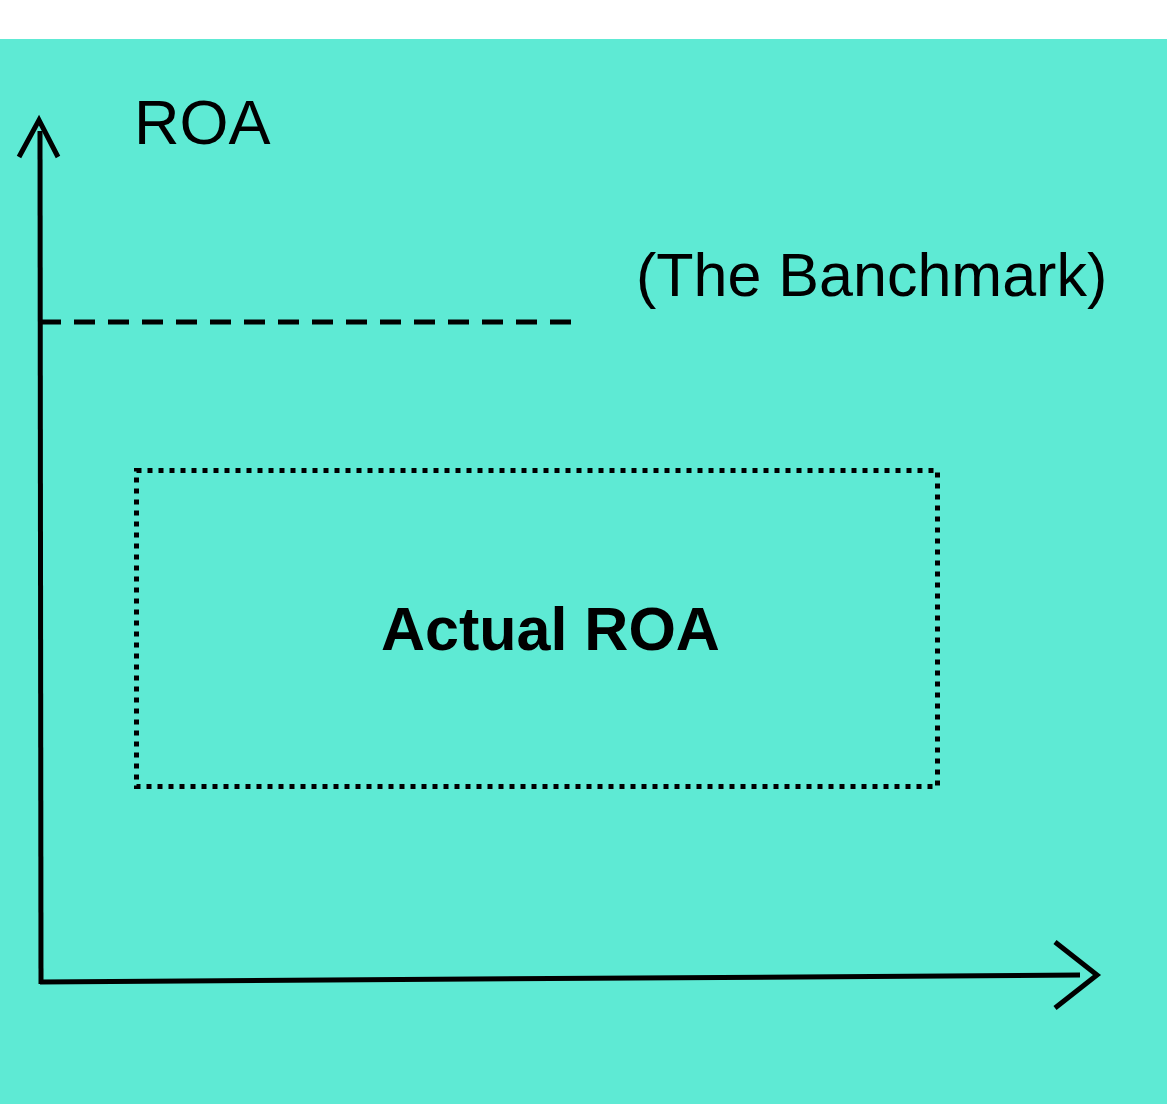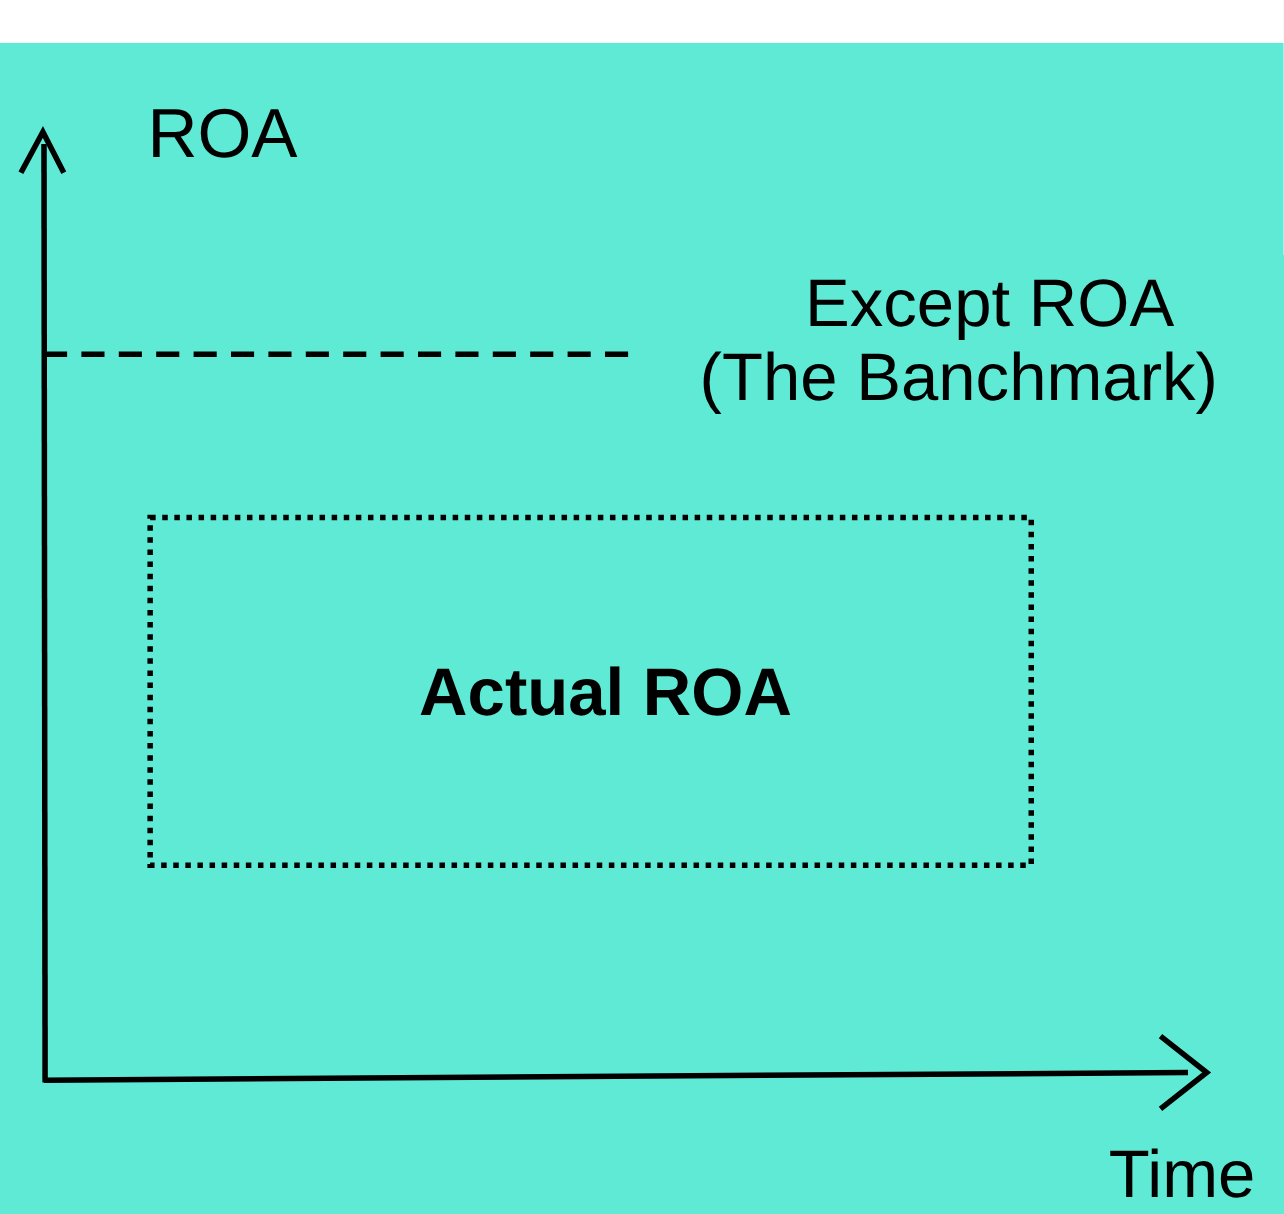--- a/index.html
+++ b/index.html
@@ -81,21 +81,19 @@
 
     <line x1="40" y1="283" x2="573" y2="283" stroke="#000000" stroke-width="5" stroke-dasharray="21 13" stroke-linecap="butt"></line>
 
     <rect x="136.5" y="431.5" width="801" height="316" fill="none" stroke="#000000" stroke-width="5" stroke-dasharray="5 6" stroke-linecap="butt"></rect>
 
   </svg>
 
   <div class="label" id="label-y-axis">ROA</div>
 
   <div class="label" id="label-benchmark">
-    <span class="ln ln-1">Except ROA</span>
     <span class="ln ln-2">(The Banchmark)</span>
   </div>
 
   <div class="label" id="label-actual">Actual ROA</div>
 
-  <div class="label" id="label-x-axis">Time</div>
 
 </div>
 
 </body></html>

